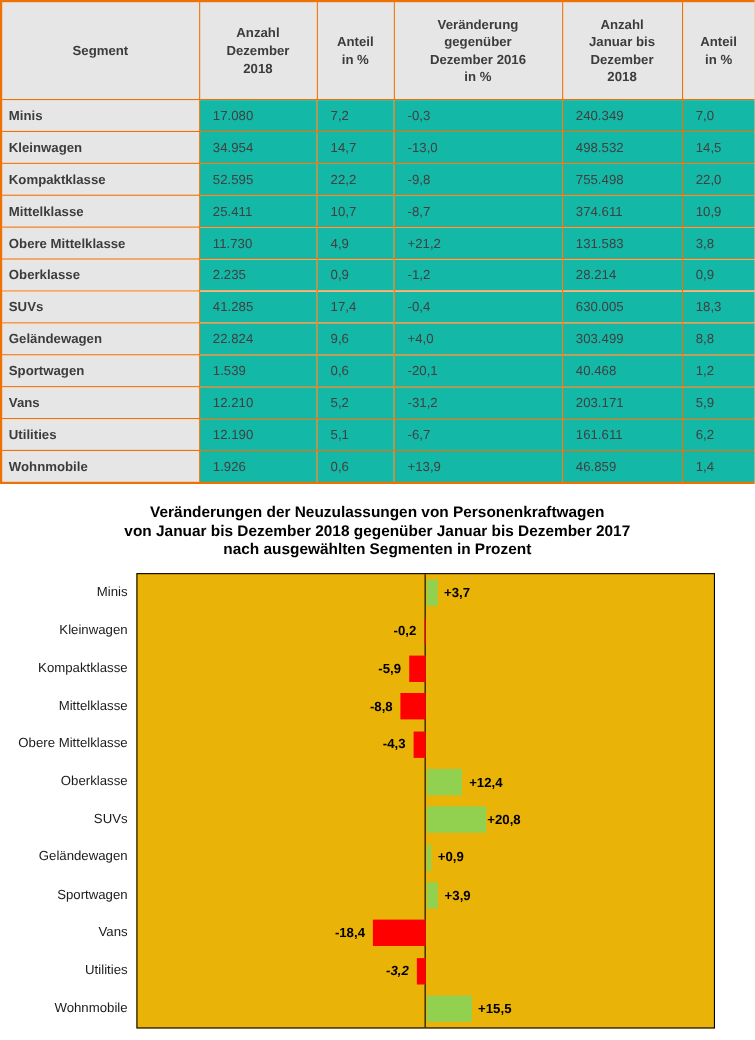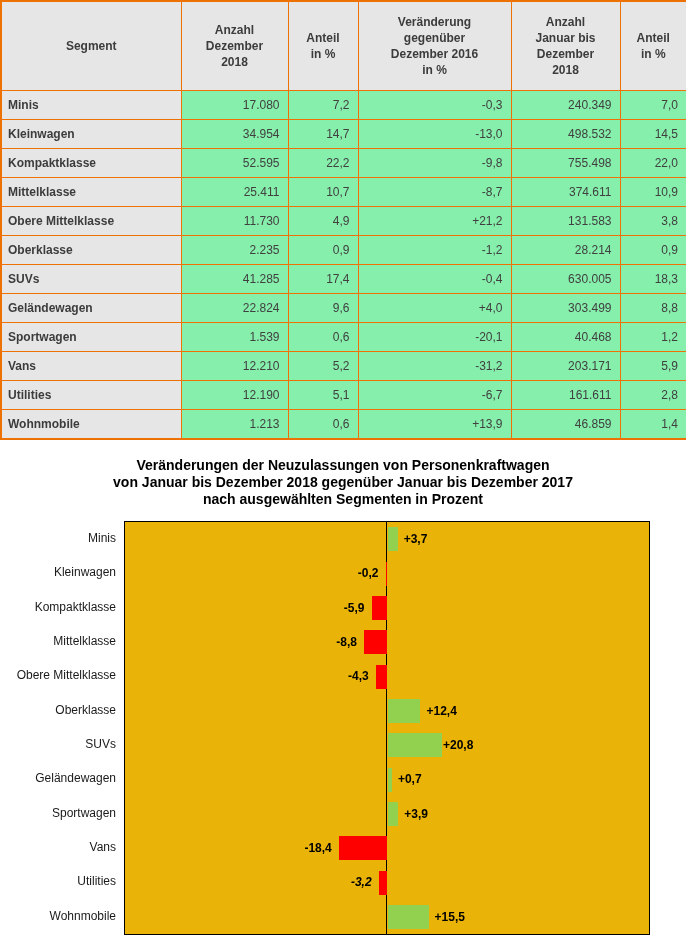--- a/index.html
+++ b/index.html
@@ -21,21 +21,21 @@
     background:#e6e6e6; color:#3c3c3c; font-weight:bold;
     text-align:center; vertical-align:middle; height:84px;
     white-space:pre-line; line-height:16px; padding:2px;
   }
   tbody tr { height:29px; }
   tbody th.seg {
     background:#e6e6e6; color:#3c3c3c; font-weight:bold;
     text-align:left; vertical-align:middle; padding:0 4px 0 6px;
   }
   tbody td.num {
-    background:#86efac; color:#404040; text-align:right;
+    background:#14b8a6; color:#404040; text-align:left;
     vertical-align:middle; padding:0 8px 0 12px;
   }
 
   
   .chart-title {
     position:absolute; left:0; top:457px; width:686px;
     text-align:center; font-size:14px; font-weight:bold; color:#000;
     line-height:17px; white-space:pre-line;
   }
   .chart-labels {
@@ -173,25 +173,25 @@
           <td class="num">-31,2</td>
           <td class="num">203.171</td>
           <td class="num">5,9</td>
         </tr>
         <tr>
           <th class="seg">Utilities</th>
           <td class="num">12.190</td>
           <td class="num">5,1</td>
           <td class="num">-6,7</td>
           <td class="num">161.611</td>
-          <td class="num">2,8</td>
+          <td class="num">6,2</td>
         </tr>
         <tr>
           <th class="seg">Wohnmobile</th>
-          <td class="num">1.213</td>
+          <td class="num">1.926</td>
           <td class="num">0,6</td>
           <td class="num">+13,9</td>
           <td class="num">46.859</td>
           <td class="num">1,4</td>
         </tr>
       </tbody>
   </table>
 </div>
 
 <div class="chart-title">Veränderungen der Neuzulassungen von Personenkraftwagen
@@ -223,21 +223,21 @@
     <div class="val-label" style="top: 68.6667px; height: 34.3333px; right: 284.458px;">-5,9</div>
     <div class="bar" style="top: 108.167px; width: 23.056px; background: rgb(255, 0, 0); left: 238.944px;"></div>
     <div class="val-label" style="top: 103px; height: 34.3333px; right: 292.056px;">-8,8</div>
     <div class="bar" style="top: 142.5px; width: 11.266px; background: rgb(255, 0, 0); left: 250.734px;"></div>
     <div class="val-label" style="top: 137.333px; height: 34.3333px; right: 280.266px;">-4,3</div>
     <div class="bar" style="top: 176.833px; width: 32.488px; background: rgb(146, 208, 80); left: 263px;"></div>
     <div class="val-label" style="top: 171.667px; height: 34.3333px; left: 301.488px;">+12,4</div>
     <div class="bar" style="top: 211.167px; width: 54.496px; background: rgb(146, 208, 80); left: 263px;"></div>
     <div class="val-label" style="top: 206px; height: 34.3333px; left: 318px;">+20,8</div>
     <div class="bar" style="top: 245.5px; width: 3.93px; background: rgb(146, 208, 80); left: 263px;"></div>
-    <div class="val-label" style="top: 240.333px; height: 34.3333px; left: 272.93px;">+0,7</div>
+    <div class="val-label" style="top: 240.333px; height: 34.3333px; left: 272.93px;">+0,9</div>
     <div class="bar" style="top: 279.833px; width: 10.218px; background: rgb(146, 208, 80); left: 263px;"></div>
     <div class="val-label" style="top: 274.667px; height: 34.3333px; left: 279.218px;">+3,9</div>
     <div class="bar" style="top: 314.167px; width: 48.208px; background: rgb(255, 0, 0); left: 213.792px;"></div>
     <div class="val-label" style="top: 309px; height: 34.3333px; right: 317.208px;">-18,4</div>
     <div class="bar" style="top: 348.5px; width: 8.384px; background: rgb(255, 0, 0); left: 253.616px;"></div>
     <div class="val-label" style="top: 343.333px; height: 34.3333px; right: 277.384px; font-style: italic;">-3,2</div>
     <div class="bar" style="top: 382.833px; width: 40.61px; background: rgb(146, 208, 80); left: 263px;"></div>
     <div class="val-label" style="top: 377.667px; height: 34.3333px; left: 309.61px;">+15,5</div>
   </div>
 

